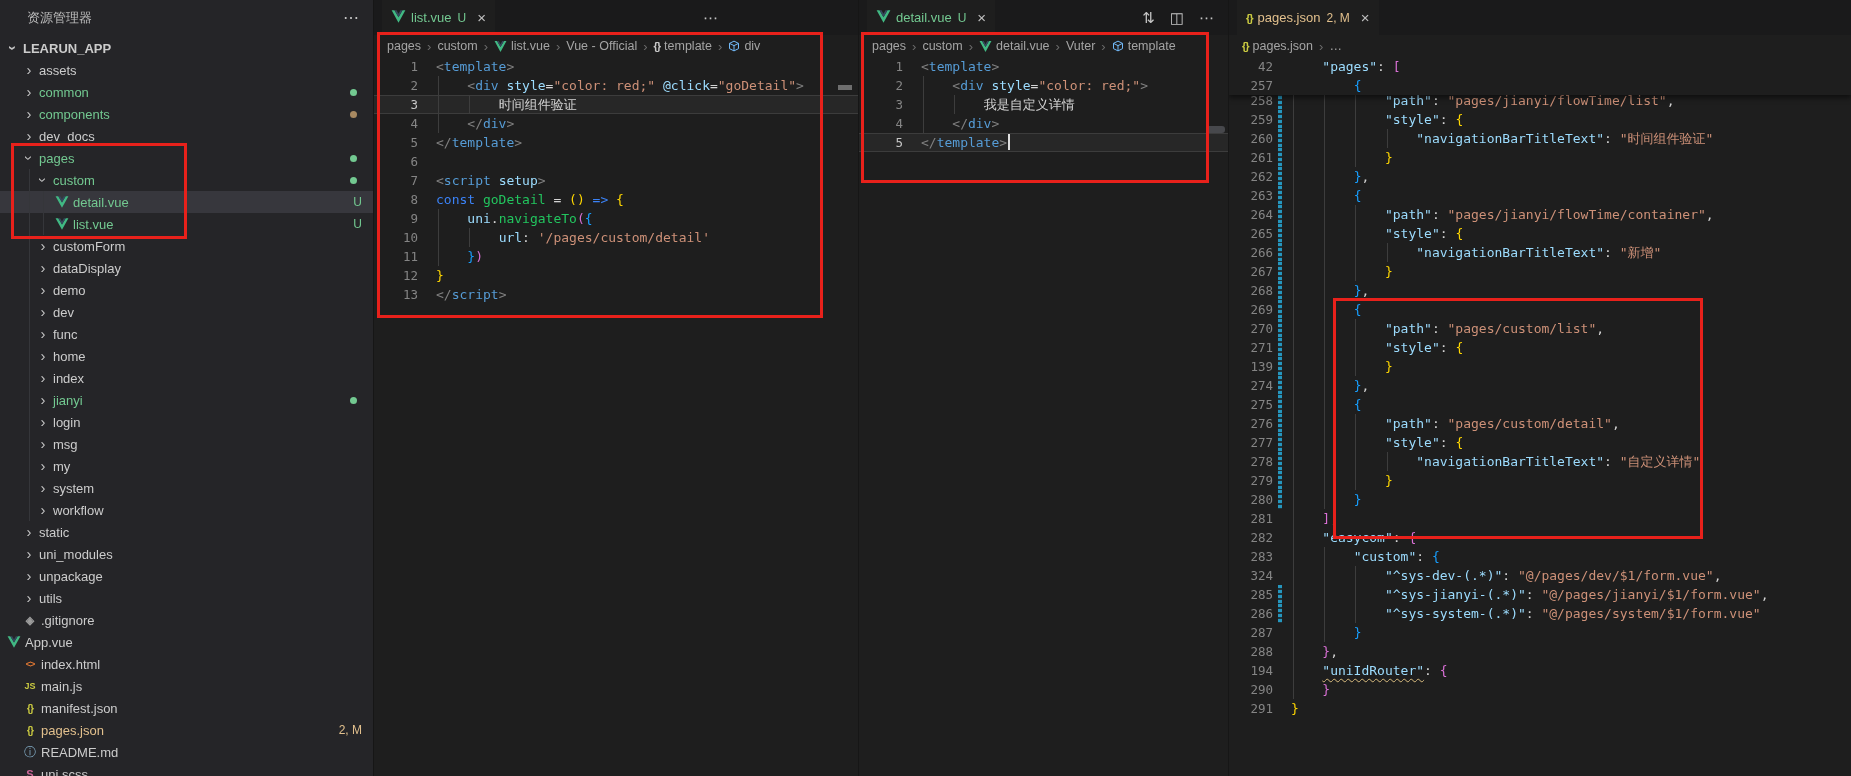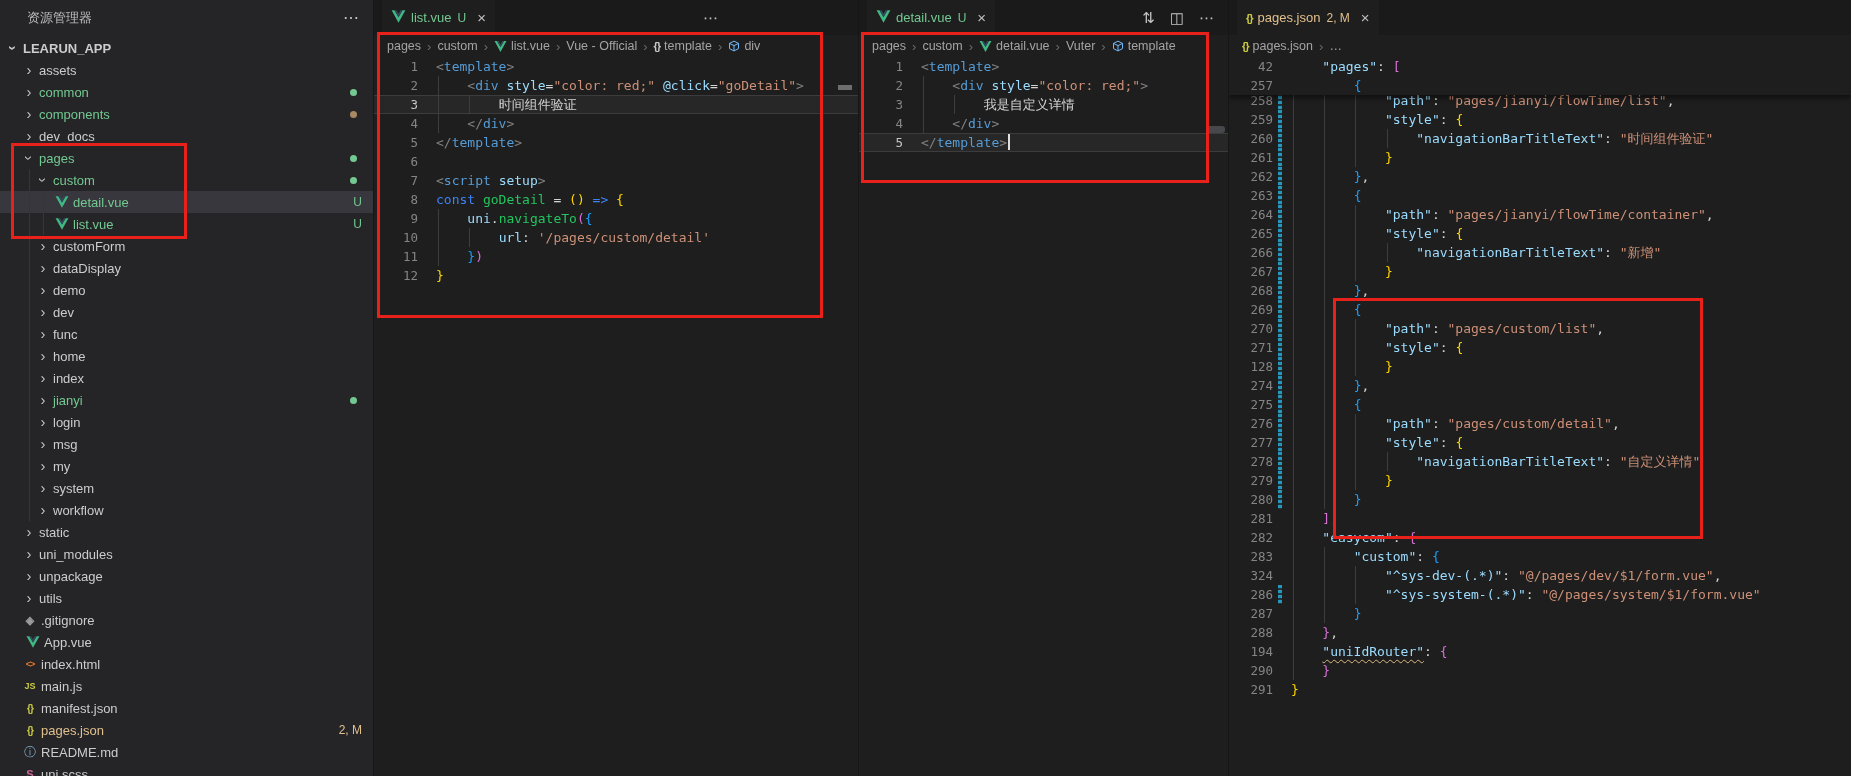--- a/index.html
+++ b/index.html
@@ -232,21 +232,21 @@
           <span class="label t-def">unpackage</span>
         </div>
         <div class="row" style="padding-left: 22px;">
           <span class="twisty">›</span>
           <span class="label t-def">utils</span>
         </div>
         <div class="row" style="padding-left: 22px;">
           <span class="fic git">◈</span>
           <span class="label t-def">.gitignore</span>
         </div>
-        <div class="row" style="padding-left: 25px;">
+        <div class="row" style="padding-left: 6px;">
           <span class="fic" style="display: inline-flex;">
             <svg width="14" height="14" viewBox="0 0 24 22" style="display:block">
   <path d="M1 1h4.6L12 12 18.4 1H23L12 21z" fill="#41b883"></path>
   <path d="M5.6 1h3.2L12 6.7 15.2 1h3.2L12 12z" fill="#35495e"></path>
             </svg>
           </span>
           <span class="label t-def">App.vue</span>
         </div>
         <div class="row" style="padding-left: 22px;">
           <span class="fic html">&lt;&gt;</span>
@@ -381,20 +381,24 @@
         </div>
         <div class="line">
           <span class="ln">11</span>
           <span class="guide" style="left: 64px;"></span>
           <span class="lc"><span class="c-ws">    </span><span class="c-b3">}</span><span class="c-b2">)</span></span>
         </div>
         <div class="line">
           <span class="ln">12</span>
           <span class="lc"><span class="c-b1">}</span></span>
         </div>
+        <div class="line">
+          <span class="ln">13</span>
+          <span class="lc"><span class="c-pu">&lt;/</span><span class="c-tag">script</span><span class="c-pu">&gt;</span></span>
+        </div>
       </div>
     <div class="ovmark"></div>
   </section>
 
   <section class="group" id="g2">
     <div class="tabbar">
       <div class="tab">
         <span class="tabicon"><span style="display: inline-flex;">
               <svg width="15" height="15" viewBox="0 0 24 22" style="display:block">
   <path d="M1 1h4.6L12 12 18.4 1H23L12 21z" fill="#41b883"></path>
@@ -608,21 +612,21 @@
           </div>
           <div class="line">
             <span class="ln">271</span>
             <span class="gitmark"></span>
             <span class="guide" style="left: 64px;"></span>
             <span class="guide" style="left: 95.2px;"></span>
             <span class="guide" style="left: 126.4px;"></span>
             <span class="lc"><span class="c-ws">            </span><span class="c-at">"style"</span><span class="c-op">: </span><span class="c-b1">{</span></span>
           </div>
           <div class="line">
-            <span class="ln">128</span>
+            <span class="ln">139</span>
             <span class="gitmark"></span>
             <span class="guide" style="left: 64px;"></span>
             <span class="guide" style="left: 95.2px;"></span>
             <span class="guide" style="left: 126.4px;"></span>
             <span class="lc"><span class="c-ws">            </span><span class="c-b1">}</span></span>
           </div>
           <div class="line">
             <span class="ln">274</span>
             <span class="gitmark"></span>
             <span class="guide" style="left: 64px;"></span>
@@ -691,20 +695,28 @@
             <span class="guide" style="left: 64px;"></span>
             <span class="guide" style="left: 95.2px;"></span>
             <span class="lc"><span class="c-ws">        </span><span class="c-at">"custom"</span><span class="c-op">: </span><span class="c-b3">{</span></span>
           </div>
           <div class="line">
             <span class="ln">324</span>
             <span class="guide" style="left: 64px;"></span>
             <span class="guide" style="left: 95.2px;"></span>
             <span class="guide" style="left: 126.4px;"></span>
             <span class="lc"><span class="c-ws">            </span><span class="c-at">"^sys-dev-(.*)"</span><span class="c-op">: </span><span class="c-st">"@/pages/dev/$1/form.vue"</span><span class="c-op">,</span></span>
+          </div>
+          <div class="line">
+            <span class="ln">285</span>
+            <span class="gitmark"></span>
+            <span class="guide" style="left: 64px;"></span>
+            <span class="guide" style="left: 95.2px;"></span>
+            <span class="guide" style="left: 126.4px;"></span>
+            <span class="lc"><span class="c-ws">            </span><span class="c-at">"^sys-jianyi-(.*)"</span><span class="c-op">: </span><span class="c-st">"@/pages/jianyi/$1/form.vue"</span><span class="c-op">,</span></span>
           </div>
           <div class="line">
             <span class="ln">286</span>
             <span class="gitmark"></span>
             <span class="guide" style="left: 64px;"></span>
             <span class="guide" style="left: 95.2px;"></span>
             <span class="guide" style="left: 126.4px;"></span>
             <span class="lc"><span class="c-ws">            </span><span class="c-at">"^sys-system-(.*)"</span><span class="c-op">: </span><span class="c-st">"@/pages/system/$1/form.vue"</span></span>
           </div>
           <div class="line">

